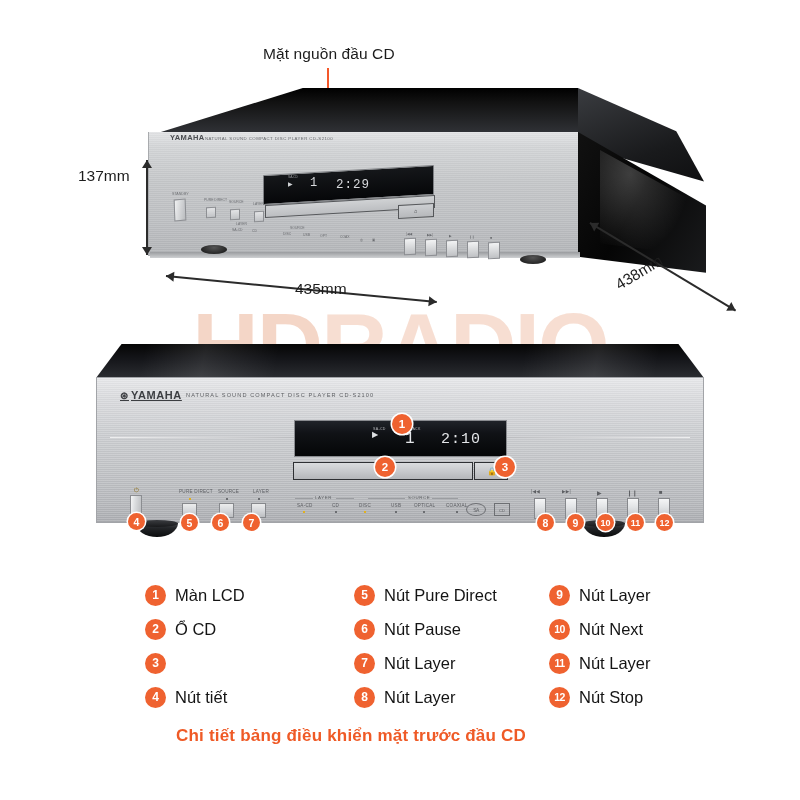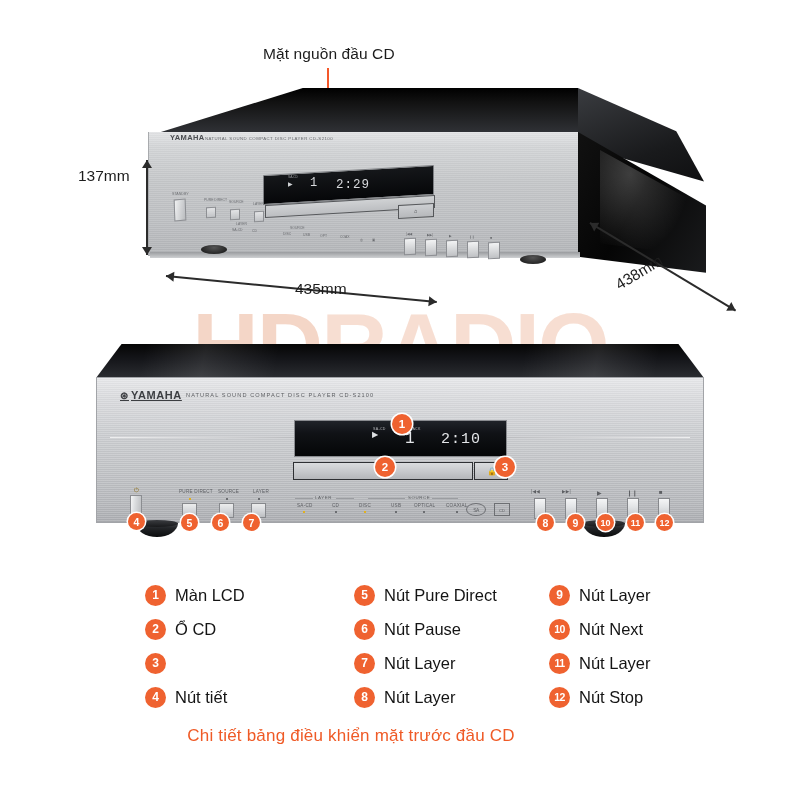--- a/index.html
+++ b/index.html
@@ -284,21 +284,21 @@
   .lbadge{
     width:21px; height:21px; border-radius:50%; background:#ef6230; color:#fff;
     font-size:12px; font-weight:bold; display:flex; align-items:center; justify-content:center;
     flex:0 0 auto; font-family:"Liberation Sans", sans-serif;
   }
   .lbadge.two{ font-size:10.5px; letter-spacing:-.5px;}
   .ltext{ margin-left:9px; font-size:16.5px; color:#141414; white-space:nowrap; }
 
   .caption{
     position:absolute; left:0; top:726px; width:702px; text-align:center;
-    font-size:17px; font-weight:normal; color:#ef5a26; z-index:30;
+    font-size:17px; font-weight:bold; color:#ef5a26; z-index:30;
     letter-spacing:.2px;
   }
 </style>
 </head>
 <body>
 
 <div id="page">
 
   <div class="wm-wrap">
     <div class="wm-main">

